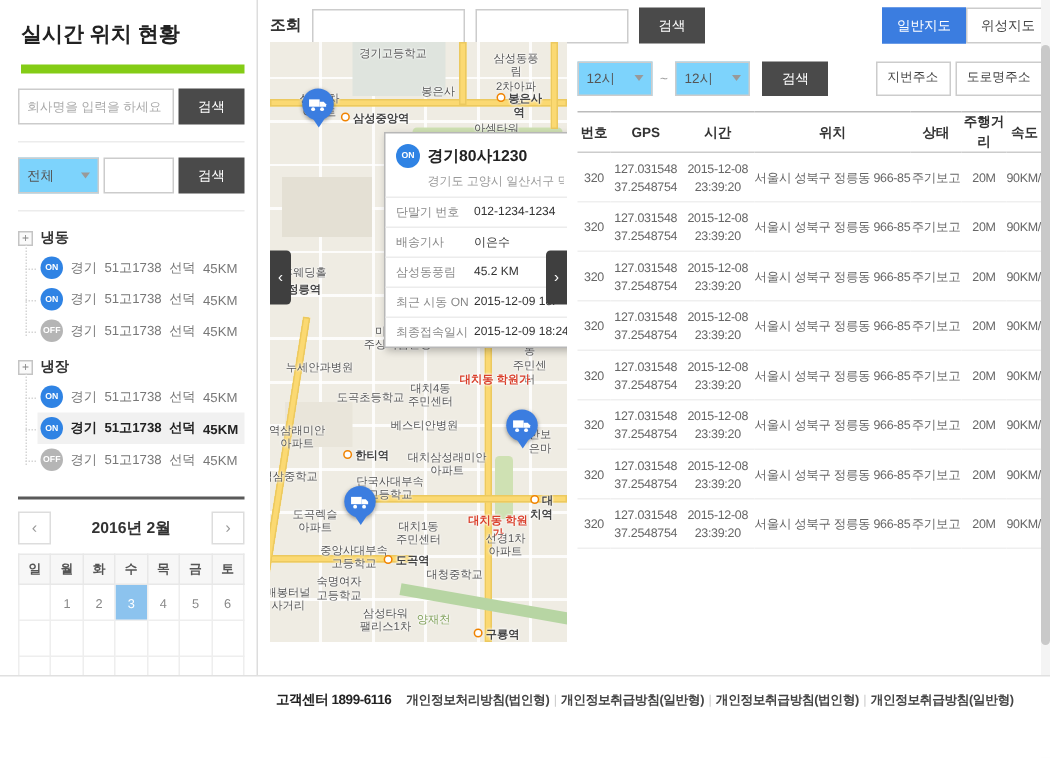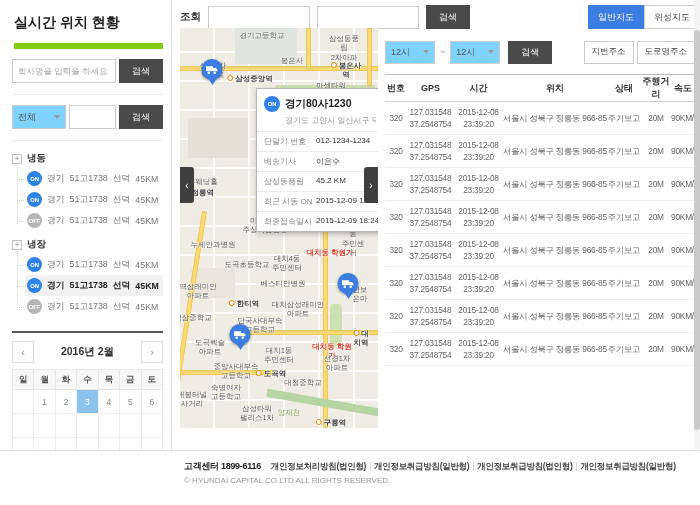--- a/index.html
+++ b/index.html
@@ -552,16 +552,15 @@
 
   <div class="vscroll">
       <div class="thumb"></div>
     </div>
 
   <footer class="footer">
     <div class="f1">
       <span class="cc">고객센터 1899-6116</span>
       <span id="footer-links"><a class="flink">개인정보처리방침(법인형)</a><span class="fsep">|</span><a class="flink">개인정보취급방침(일반형)</a><span class="fsep">|</span><a class="flink">개인정보취급방침(법인형)</a><span class="fsep">|</span><a class="flink">개인정보취급방침(일반형)</a></span>
     </div>
-    <div class="f3">© HYUNDAI CAPITAL CO.LTD ALL RIGHTS RESERVED.</div>
   </footer>
 
 </div>
 
 </body></html>

